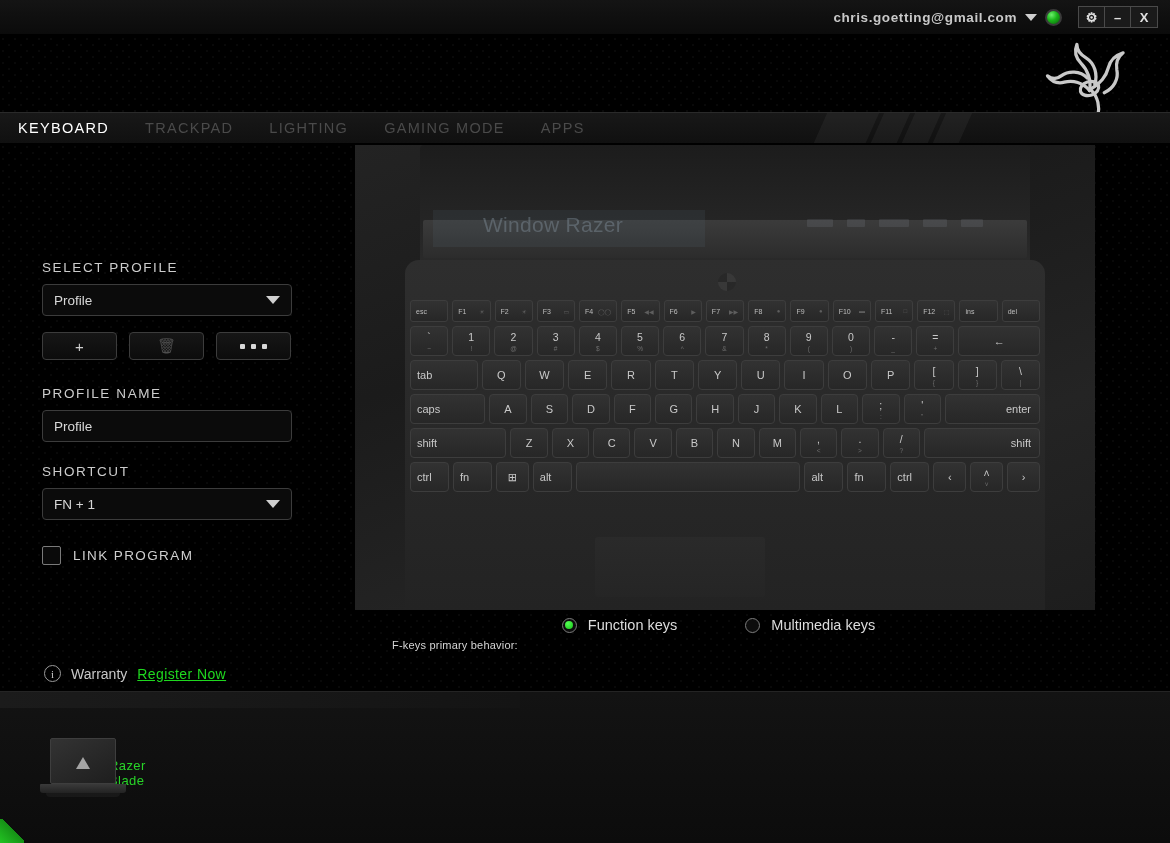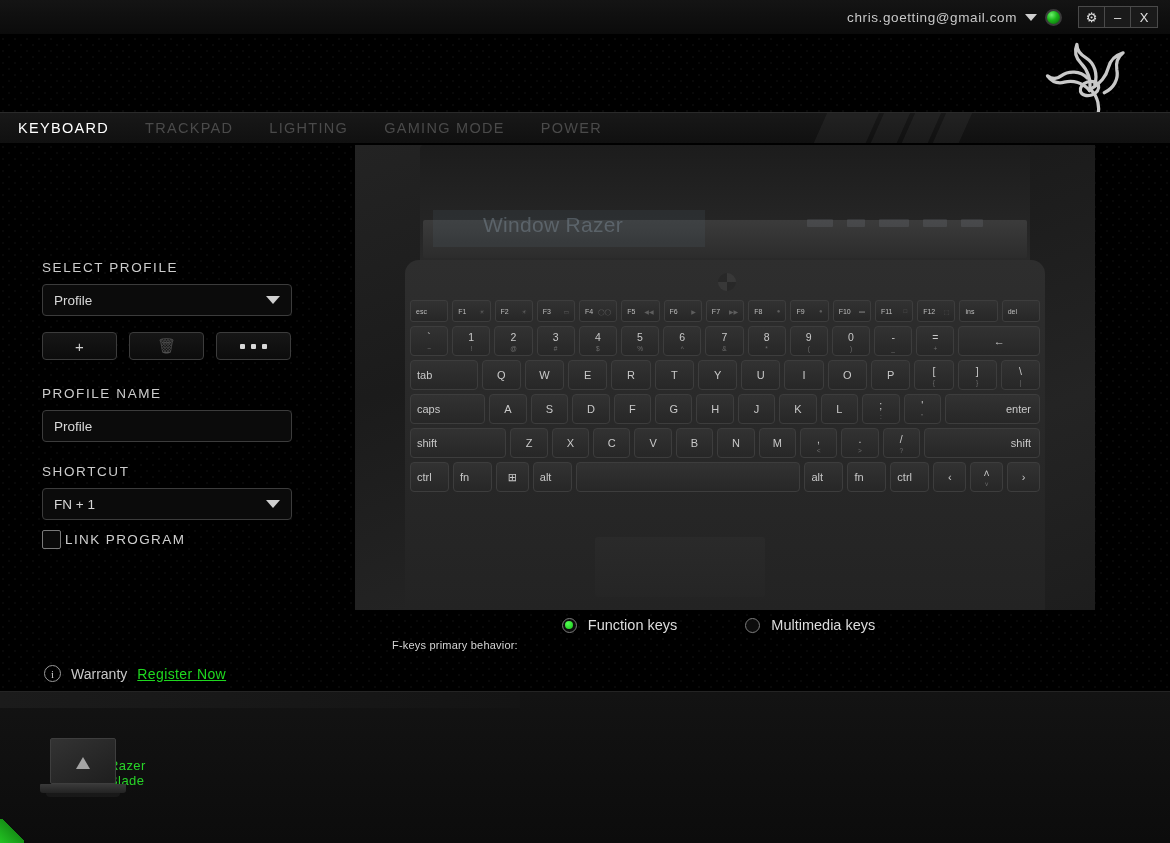--- a/index.html
+++ b/index.html
@@ -20,20 +20,21 @@
       radial-gradient(circle at 3px 3px, rgba(255,255,255,0.035) 1.1px, transparent 1.3px),
       radial-gradient(circle at 9px 9px, rgba(255,255,255,0.035) 1.1px, transparent 1.3px);
     background-size: 12px 12px;
   }
   
   .titlebar {
     position: absolute; top: 0; left: 0; width: 1170px; height: 34px;
     background: linear-gradient(#141414, #0b0b0b);
     display: flex; align-items: center; justify-content: flex-end;
     padding-right: 12px;
+    font-weight: bold;
   }
   .account {
     display: flex; align-items: center; gap: 8px;
   }
   .account-email {
     color: #c9c9c9; font-size: 13.5px; letter-spacing: .6px;
   }
   .caret-down {
     width: 0; height: 0; border-left: 6px solid transparent;
     border-right: 6px solid transparent; border-top: 7px solid #cfcfcf;
@@ -119,21 +120,21 @@
   .dots { display: flex; gap: 6px; }
   .dot { width: 5px; height: 5px; background: #d8d8d8; border-radius: 1px; }
   .spacer24 { height: 26px; }
   .spacer20 { height: 22px; }
   .textinput {
     width: 250px; height: 32px; background: #0b0b0b;
     border: 1px solid #3c3c3c; border-radius: 4px;
     display: flex; align-items: center; padding: 0 11px;
     color: #d8d8d8; font-size: 13.5px;
   }
-  .checkrow { display: flex; align-items: center; gap: 4px; margin-top: 10px; }
+  .checkrow { display: flex; align-items: center; gap: 12px; margin-top: 26px; }
   .checkbox {
     width: 19px; height: 19px; border: 1px solid #7a7a7a;
     background: #0a0a0a; border-radius: 2px;
   }
   .checklabel { color: #cfcfcf; font-size: 13.5px; letter-spacing: 1.4px; }
   .warranty {
     position: absolute; left: 44px; top: 505px;
     display: flex; align-items: center; gap: 10px;
   }
   .info-icon {
@@ -312,21 +313,21 @@
         <ellipse cx="50" cy="50" rx="9" ry="6.5" transform="rotate(-18 50 50)"></ellipse>
       </g>
     </svg>
   </div>
 
   <div class="subtabbar hex">
     <div class="stab active">KEYBOARD</div>
     <div class="stab">TRACKPAD</div>
     <div class="stab">LIGHTING</div>
     <div class="stab">GAMING MODE</div>
-    <div class="stab">POWER</div>
+    <div class="stab">APPS</div>
     <div class="slashes">
       <div class="slash w1"></div>
       <div class="slash"></div>
       <div class="slash"></div>
       <div class="slash"></div>
     </div>
   </div>
 
   <div class="leftpanel">
 

